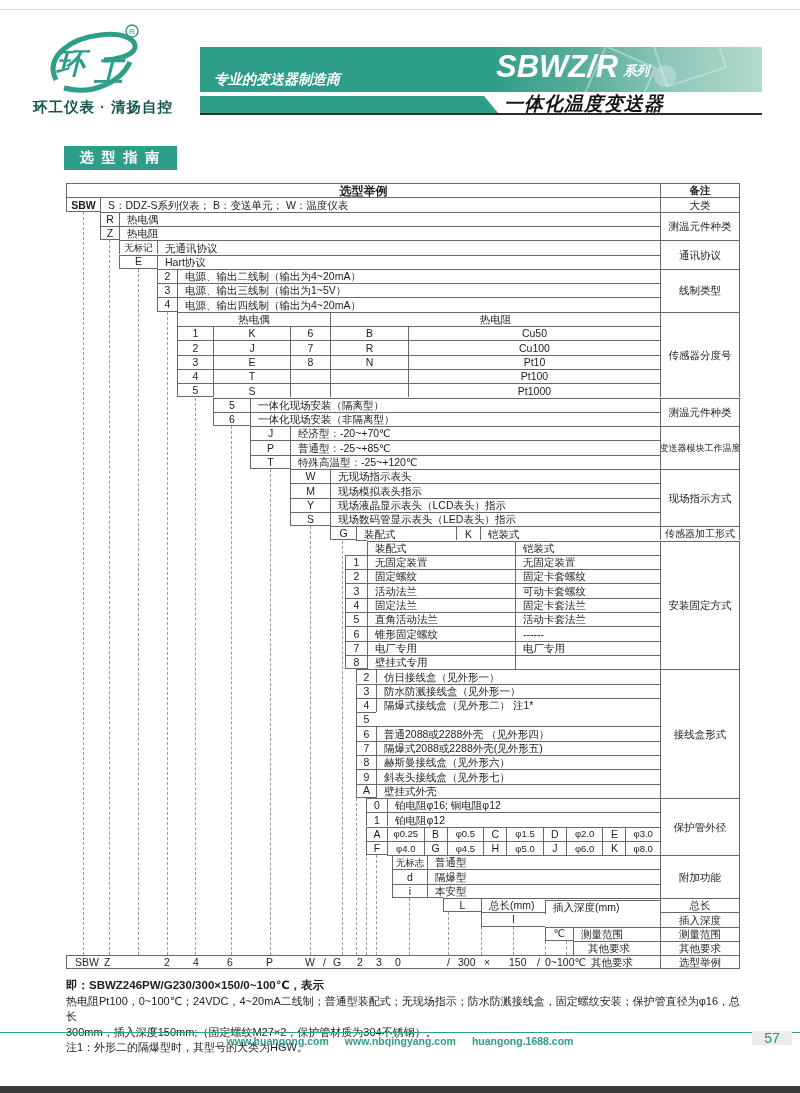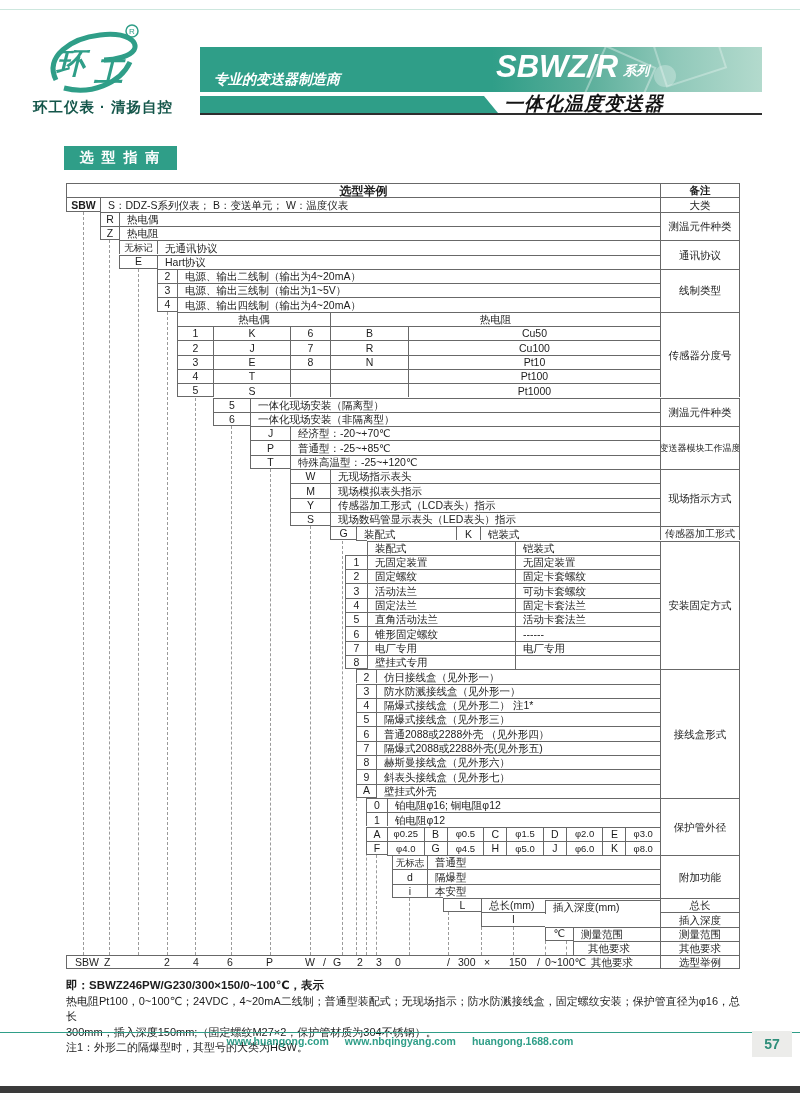--- a/index.html
+++ b/index.html
@@ -40,22 +40,22 @@
   .dash{position:absolute;width:0;border-left:1px dashed #9a9a9a;z-index:0;}
   .patch{position:absolute;height:1px;background:#686868;z-index:2;}
   .ex{padding:0;}
   .ex span{position:absolute;top:50%;transform:translateY(-50%);}
   
   .notes{position:absolute;left:66px;top:978px;width:678px;font-size:11px;line-height:15.5px;color:#1c1c1c;}
   .notes .n1{font-weight:bold;font-size:11.5px;}
   .footline{position:absolute;left:0;top:1032px;width:800px;height:1px;background:#2f9e88;}
   .flinks{position:absolute;left:0;top:1035px;width:800px;display:flex;justify-content:center;gap:16px;
           font-size:10.5px;font-weight:bold;color:#2f9e88;}
-  .pagebox{position:absolute;left:752px;top:1031px;width:40px;height:26px;background:#ececea;color:#2f8e7a;
-           font-size:14px;font-weight:bold;display:flex;align-items:center;justify-content:center;}
+  .pagebox{position:absolute;left:752px;top:1031px;width:40px;height:14px;background:#ececea;color:#2f8e7a;
+           font-size:14px;font-weight:normal;display:flex;align-items:center;justify-content:center;}
   .botbar{position:absolute;left:0;top:1086px;width:800px;height:7px;background:#3a3a3a;}
 </style>
 </head>
 <body>
 
 <div id="page">
   <div class="topline"></div>
 
   <div class="logo">
     <svg width="100" height="78" viewBox="0 0 100 78">
@@ -178,21 +178,21 @@
     <div class="c L" style="left:224px;top:257.4px;width:370px;height:14.3px">普通型：-25~+85℃</div>
     <div class="c bb" style="left:184px;top:271.7px;width:40px;height:14.3px">T</div>
     <div class="c L" style="left:224px;top:271.7px;width:370px;height:14.3px">特殊高温型：-25~+120℃</div>
     <div class="c rm br sm" style="top:243.1px;height:42.9px">变送器模块工作温度</div>
 
     <div class="c" style="left:224px;top:286px;width:40px;height:14.3px">W</div>
     <div class="c L" style="left:264px;top:286px;width:330px;height:14.3px">无现场指示表头</div>
     <div class="c" style="left:224px;top:300.3px;width:40px;height:14.3px">M</div>
     <div class="c L" style="left:264px;top:300.3px;width:330px;height:14.3px">现场模拟表头指示</div>
     <div class="c" style="left:224px;top:314.6px;width:40px;height:14.3px">Y</div>
-    <div class="c L" style="left:264px;top:314.6px;width:330px;height:14.3px">传感器加工形式（LCD表头）指示</div>
+    <div class="c L" style="left:264px;top:314.6px;width:330px;height:14.3px">现场液晶显示表头（LCD表头）指示</div>
     <div class="c bb" style="left:224px;top:328.9px;width:40px;height:14.3px">S</div>
     <div class="c L" style="left:264px;top:328.9px;width:330px;height:14.3px">现场数码管显示表头（LED表头）指示</div>
     <div class="c rm br" style="top:286px;height:57.2px">现场指示方式</div>
 
     <div class="c bb" style="left:264px;top:343.2px;width:26px;height:14.3px">G</div>
     <div class="c L" style="left:290px;top:343.2px;width:100px;height:14.3px">装配式</div>
     <div class="c" style="left:390px;top:343.2px;width:24px;height:14.3px">K</div>
     <div class="c L" style="left:414px;top:343.2px;width:180px;height:14.3px">铠装式</div>
     <div class="c rm br md" style="top:343.2px;height:14.3px">传感器加工形式</div>
     <div class="patch" style="left:290px;top:357px;width:11px"></div>
@@ -226,21 +226,20 @@
     <div class="c L" style="left:449px;top:471.9px;width:145px;height:14.3px"></div>
     <div class="c rm br" style="top:357.5px;height:128.7px">安装固定方式</div>
 
     <div class="c" style="left:290px;top:486.2px;width:20px;height:14.3px">2</div>
     <div class="c L" style="left:310px;top:486.2px;width:284px;height:14.3px">仿日接线盒（见外形一）</div>
     <div class="c" style="left:290px;top:500.5px;width:20px;height:14.3px">3</div>
     <div class="c L" style="left:310px;top:500.5px;width:284px;height:14.3px">防水防溅接线盒（见外形一）</div>
     <div class="c" style="left:290px;top:514.8px;width:20px;height:14.3px">4</div>
     <div class="c L" style="left:310px;top:514.8px;width:284px;height:14.3px">隔爆式接线盒（见外形二） 注1*</div>
     <div class="c" style="left:290px;top:529.1px;width:20px;height:14.3px">5</div>
-    <div class="c L" style="left:310px;top:529.1px;width:284px;height:14.3px">隔爆式接线盒（见外形三）</div>
     <div class="c" style="left:290px;top:543.4px;width:20px;height:14.3px">6</div>
     <div class="c L" style="left:310px;top:543.4px;width:284px;height:14.3px">普通2088或2288外壳 （见外形四）</div>
     <div class="c" style="left:290px;top:557.7px;width:20px;height:14.3px">7</div>
     <div class="c L" style="left:310px;top:557.7px;width:284px;height:14.3px">隔爆式2088或2288外壳(见外形五)</div>
     <div class="c" style="left:290px;top:572px;width:20px;height:14.3px">8</div>
     <div class="c L" style="left:310px;top:572px;width:284px;height:14.3px">赫斯曼接线盒（见外形六）</div>
     <div class="c" style="left:290px;top:586.3px;width:20px;height:14.3px">9</div>
     <div class="c L" style="left:310px;top:586.3px;width:284px;height:14.3px">斜表头接线盒（见外形七）</div>
     <div class="c bb" style="left:290px;top:600.6px;width:20px;height:14.3px">A</div>
     <div class="c rm br" style="top:486.2px;height:128.7px">接线盒形式</div>

